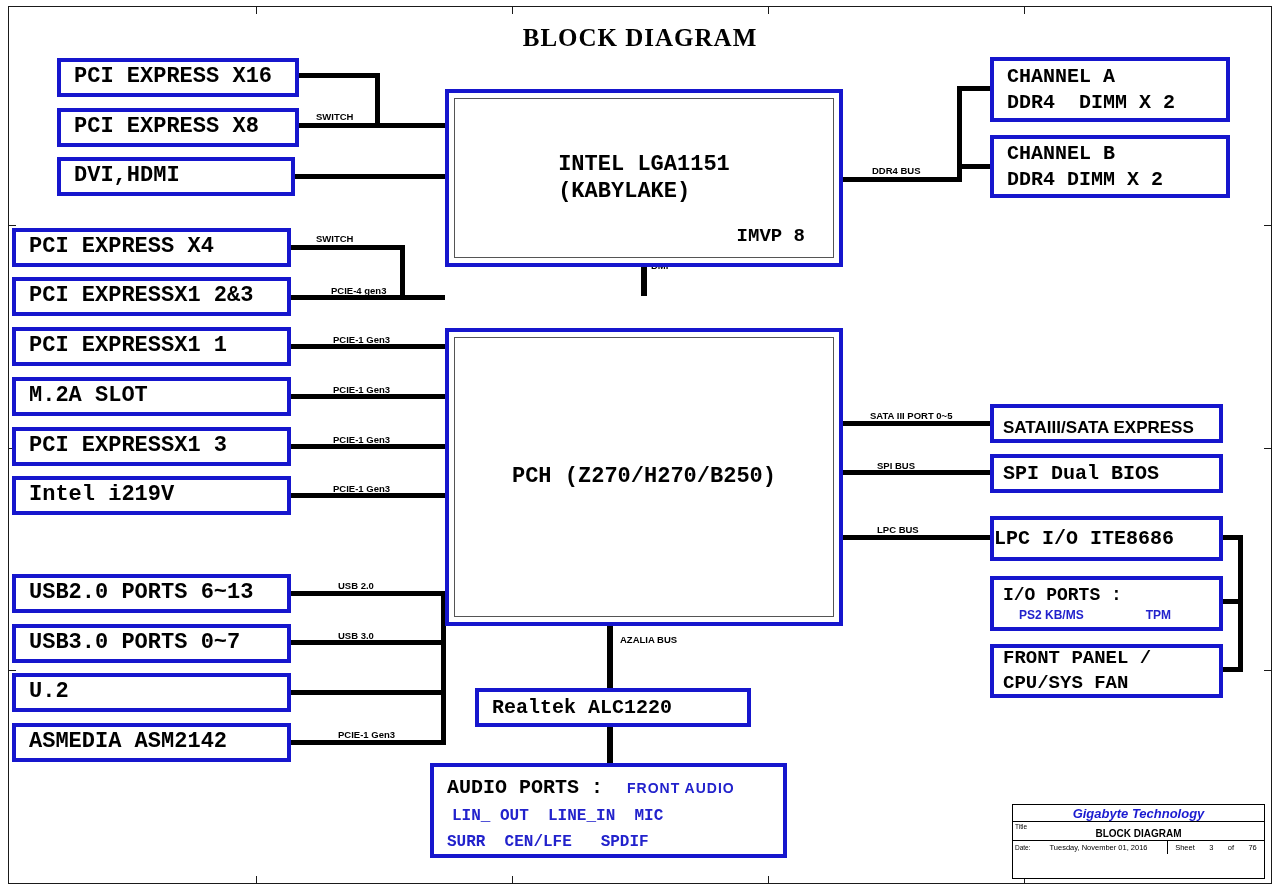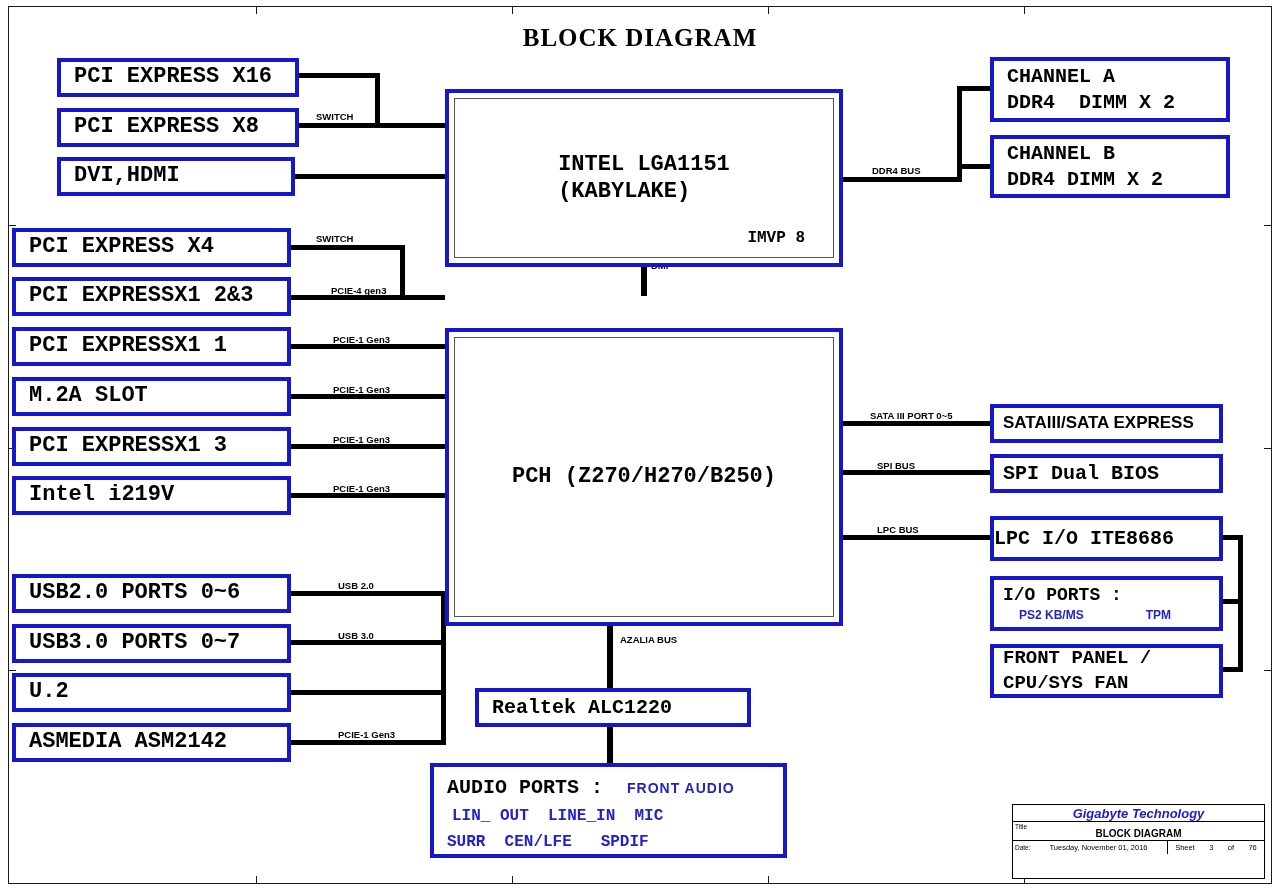--- a/index.html
+++ b/index.html
@@ -17,28 +17,28 @@
     font-family:"Liberation Mono","DejaVu Sans Mono",monospace; font-weight:700; font-size:22px; }
   .box .lbl { white-space:pre; line-height:1.3; }
   .pad { padding-left:13px; }
 
   .bigbox { position:absolute; border:4px solid #1616cd; background:#fff;margin-top:32px; }
   .bigbox .inner { position:absolute; left:5px; top:5px; right:5px; bottom:5px;
     border:1px solid #555; display:flex; align-items:center; justify-content:center; }
   .bigbox .lbl { white-space:pre; line-height:1.25; text-align:left;
     font-family:"Liberation Mono","DejaVu Sans Mono",monospace; font-weight:700; font-size:22px; color:#000; }
   .cpu-sub { position:absolute; right:28px; bottom:10px;
-    font-family:"Liberation Mono","DejaVu Sans Mono",monospace; font-weight:700; font-size:16px; color:#000; }
+    font-family:"Liberation Mono","DejaVu Sans Mono",monospace; font-weight:700; font-size:19px; color:#000; }
 
   .line { position:absolute; background:#000; }
 
   .buslabel { position:absolute; font-size:9.5px; font-weight:700; color:#000; white-space:pre;
     font-family:"Liberation Sans", sans-serif; }
 
-  .sans-box { font-family:"Liberation Sans", sans-serif; font-size:17px; }
+  .sans-box { font-family:"Liberation Sans", sans-serif; font-size:17px;align-items:flex-end; }
   .blue { color:#2222cc; }
 
   .io-box { flex-direction:column; align-items:flex-start; justify-content:flex-start; }
   .io-title { font-size:18px; padding:5px 0 0 9px; white-space:pre; }
   .io-items { display:flex; padding:3px 0 0 25px; gap:62px;
     font-family:"Liberation Sans", sans-serif; font-size:12px; font-weight:700; }
 
   .audio-box { flex-direction:column; align-items:flex-start; justify-content:flex-start; padding:9px 0 0 13px; }
   .audio-row1 { display:flex; align-items:baseline; }
   .audio-title { font-size:20px; white-space:pre; }
@@ -208,21 +208,21 @@
       <span class="blue">TPM</span>
     </div>
   </div>
 
   <div class="box pad" style="left:990px;top:644px;width:233px;height:54px;font-size:19px;padding-left:9px;">
     <span class="lbl">FRONT PANEL /
 CPU/SYS FAN</span>
     </div>
 
   <div class="box pad" style="left:12px;top:574px;width:279px;height:39px;">
-    <span class="lbl">USB2.0 PORTS 0~6</span>
+    <span class="lbl">USB2.0 PORTS 6~13</span>
     </div>
   <div class="box pad" style="left:12px;top:624px;width:279px;height:39px;">
     <span class="lbl">USB3.0 PORTS 0~7</span>
     </div>
   <div class="box pad" style="left:12px;top:673px;width:279px;height:39px;">
     <span class="lbl">U.2</span>
     </div>
   <div class="box pad" style="left:12px;top:723px;width:279px;height:39px;">
     <span class="lbl">ASMEDIA ASM2142</span>
     </div>

